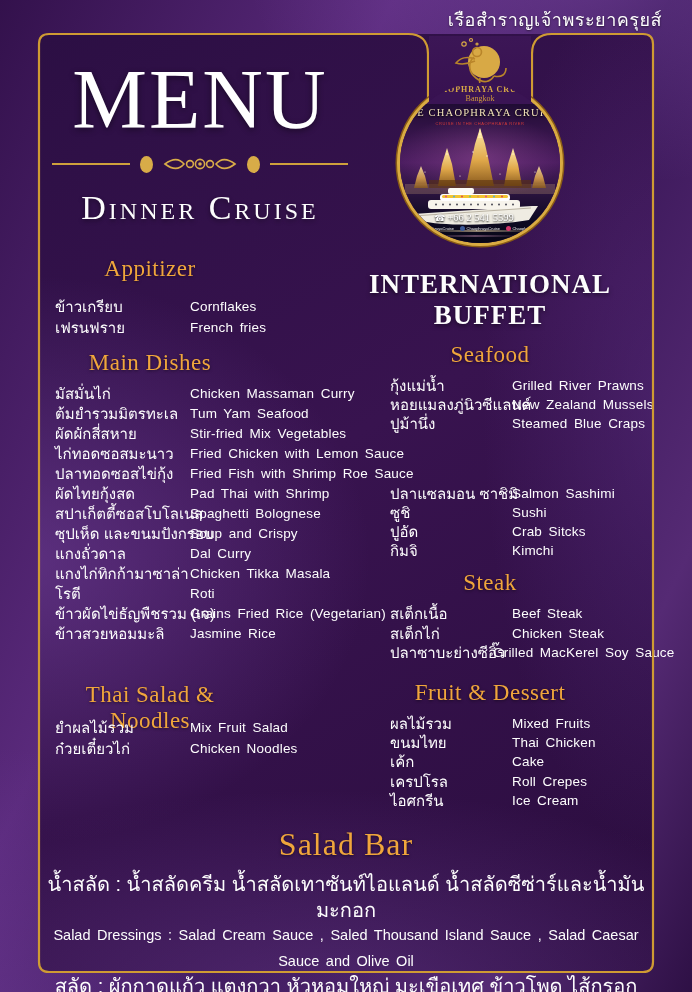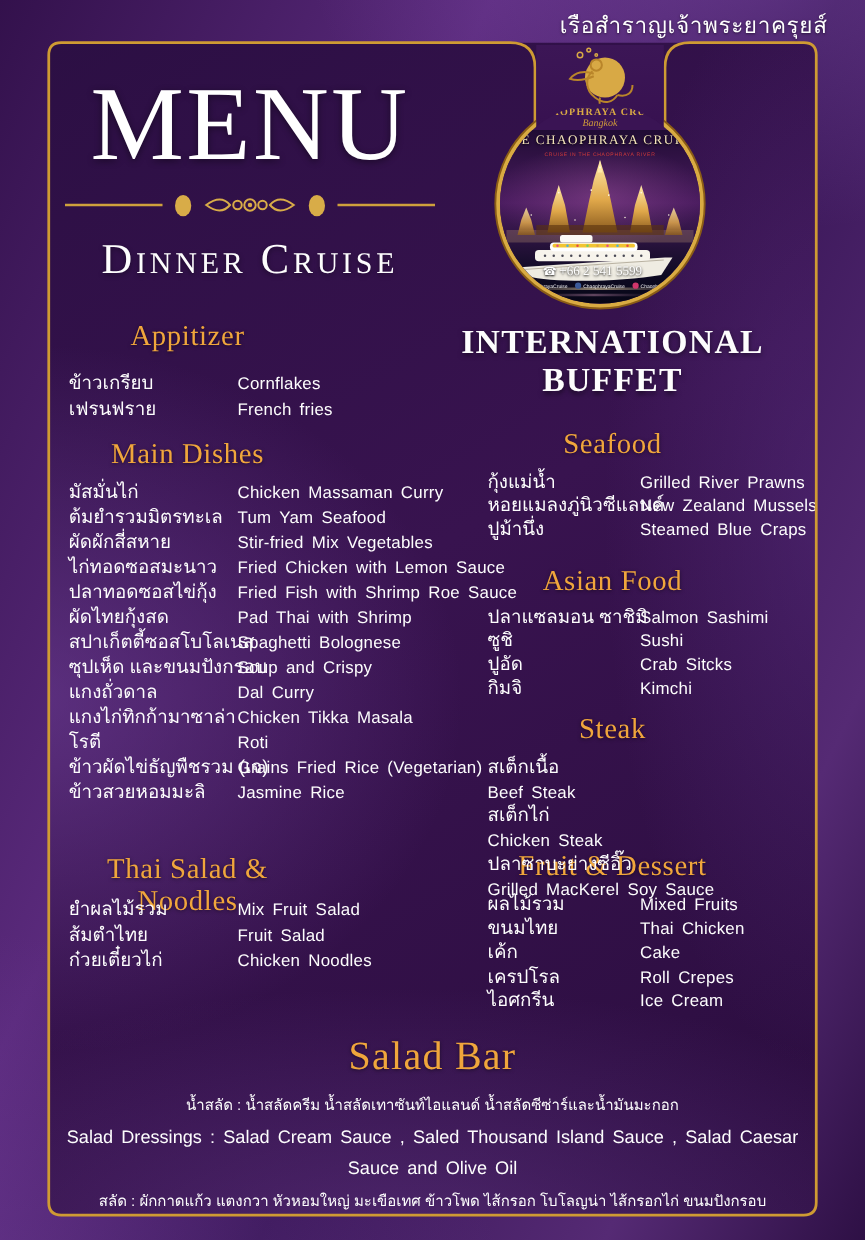--- a/index.html
+++ b/index.html
@@ -59,21 +59,21 @@
     position:absolute; left:400px; top:83px; width:160px; height:160px; border-radius:50%;
     overflow:hidden; z-index:6; background:#3a1454;
   }
   .brand-top {
     position:absolute; top:2px; left:0; right:0; text-align:center;
     color:#d9aa45; font-size:8px; font-weight:bold; letter-spacing:1px;
     font-family:"Liberation Serif","DejaVu Serif",serif;
   }
   .brand-script {
     position:absolute; top:11px; left:0; right:0; text-align:center;
-    color:#cf9b3a; font-size:8px; font-style:italic;
+    color:#cf9b3a; font-size:8px; 
     font-family:"Liberation Serif","DejaVu Serif",serif;
   }
   .badge-photo {
     position:absolute; top:21px; left:0; right:0; bottom:0;
     background:
       radial-gradient(ellipse 120px 60px at 50% 38%, rgba(214,120,200,.28), rgba(214,120,200,0) 70%),
       linear-gradient(180deg,#200c34 0%,#4b1c60 42%,#241138 68%,#0d0a22 84%,#070616 100%);
   }
   .brand-main {
     position:absolute; top:3px; left:0; right:0; text-align:center;
@@ -107,53 +107,53 @@
   .sec-head {
     position:absolute; text-align:center; z-index:4;
     font-family:"Liberation Serif","DejaVu Serif",serif;
     color:#f0a63c; font-size:23px; letter-spacing:.5px;
     text-shadow:0 1px 3px rgba(0,0,0,.5);
   }
   .sec-head.left-col { left:45px; width:210px; }
   .sec-head.right-col { left:368px; width:244px; }
 
   .buffet-head {
-    position:absolute; left:368px; top:258px; width:244px; text-align:center; z-index:4;
+    position:absolute; left:368px; top:269px; width:244px; text-align:center; z-index:4;
     font-family:"Liberation Serif","DejaVu Serif",serif; font-weight:bold;
     color:#fdfdfd; font-size:27px; line-height:31px; letter-spacing:1px;
     text-shadow:0 2px 4px rgba(0,0,0,.5);
   }
 
   .items { position:absolute; z-index:4; color:#fdfdfd; }
   .items .row { display:flex; white-space:nowrap; }
   .items .thai { font-size:15px; flex:none; }
   .items .eng { font-size:13.5px; word-spacing:2.5px; letter-spacing:.2px; flex:none; }
   .items.lcol { left:55px; width:300px; }
   .items.lcol .thai { width:135px; }
   .items.rcol { left:390px; width:272px; }
   .items.rcol .thai { width:122px; }
 
   #appetizer-items .row { line-height:21px; }
   #main-items .row { line-height:20px; }
   #thaisalad-items .row { line-height:20.5px; }
   #seafood-items .row, #asian-items .row { line-height:19px; }
-  #steak-items .row { line-height:19.5px;flex-direction:column; }
+  #steak-items .row { line-height:19.5px; }
   #fruit-items .row { line-height:19.2px; }
   #steak-items .row:last-child .thai { width:103px; }
 
   
   .salad-bar { position:absolute; left:45px; top:826px; width:602px; text-align:center; z-index:4; }
   .salad-bar-title {
     font-family:"Liberation Serif","DejaVu Serif",serif;
     color:#f0a63c; font-size:32px; letter-spacing:1px;
     text-shadow:0 1px 3px rgba(0,0,0,.5);
   }
   .salad-lines { margin-top:9px; color:#fdfdfd; }
   .salad-lines .sline { line-height:25.5px; }
-  .salad-lines .sline.thai-line { font-size:12px; }
+  .salad-lines .sline.thai-line { font-size:20px; }
   .salad-lines .sline.eng-line { font-size:14.5px; word-spacing:2.5px; }
 </style>
 </head>
 <body>
 
 <div class="page">
 
   <div class="panel"></div>
 
   <svg class="frame" width="692" height="992" viewBox="0 0 692 992">
@@ -297,21 +297,20 @@
 
   <div class="buffet-head">
     <div>INTERNATIONAL</div>
     <div>BUFFET</div>
   </div>
 
   <div class="sec-head left-col" style="top:256px">Appitizer</div>
   <div class="sec-head left-col" style="top:350px">Main Dishes</div>
   <div class="sec-head left-col" style="top:682px">Thai Salad &amp; Noodles</div>
   <div class="sec-head right-col" style="top:342px">Seafood</div>
-  <div class="sec-head right-col" style="top:452px">Asian Food</div>
   <div class="sec-head right-col" style="top:570px">Steak</div>
   <div class="sec-head right-col" style="top:680px">Fruit &amp; Dessert</div>
 
   <div class="items lcol" id="appetizer-items" style="top:296px">
 
       <div class="row">
         <span class="thai">ข้าวเกรียบ</span>
         <span class="eng">Cornflakes</span>
       </div>
 
@@ -389,24 +388,20 @@
       </div>
     </div>
 
   <div class="items lcol" id="thaisalad-items" style="top:718px">
 
       <div class="row">
         <span class="thai">ยำผลไม้รวม</span>
         <span class="eng">Mix Fruit Salad</span>
       </div>
 
-      <div class="row">
-        <span class="thai">ส้มตำไทย</span>
-        <span class="eng">Fruit Salad</span>
-      </div>
 
       <div class="row">
         <span class="thai">ก๋วยเตี๋ยวไก่</span>
         <span class="eng">Chicken Noodles</span>
       </div>
     </div>
 
   <div class="items rcol" id="seafood-items" style="top:376px">
 
       <div class="row">

